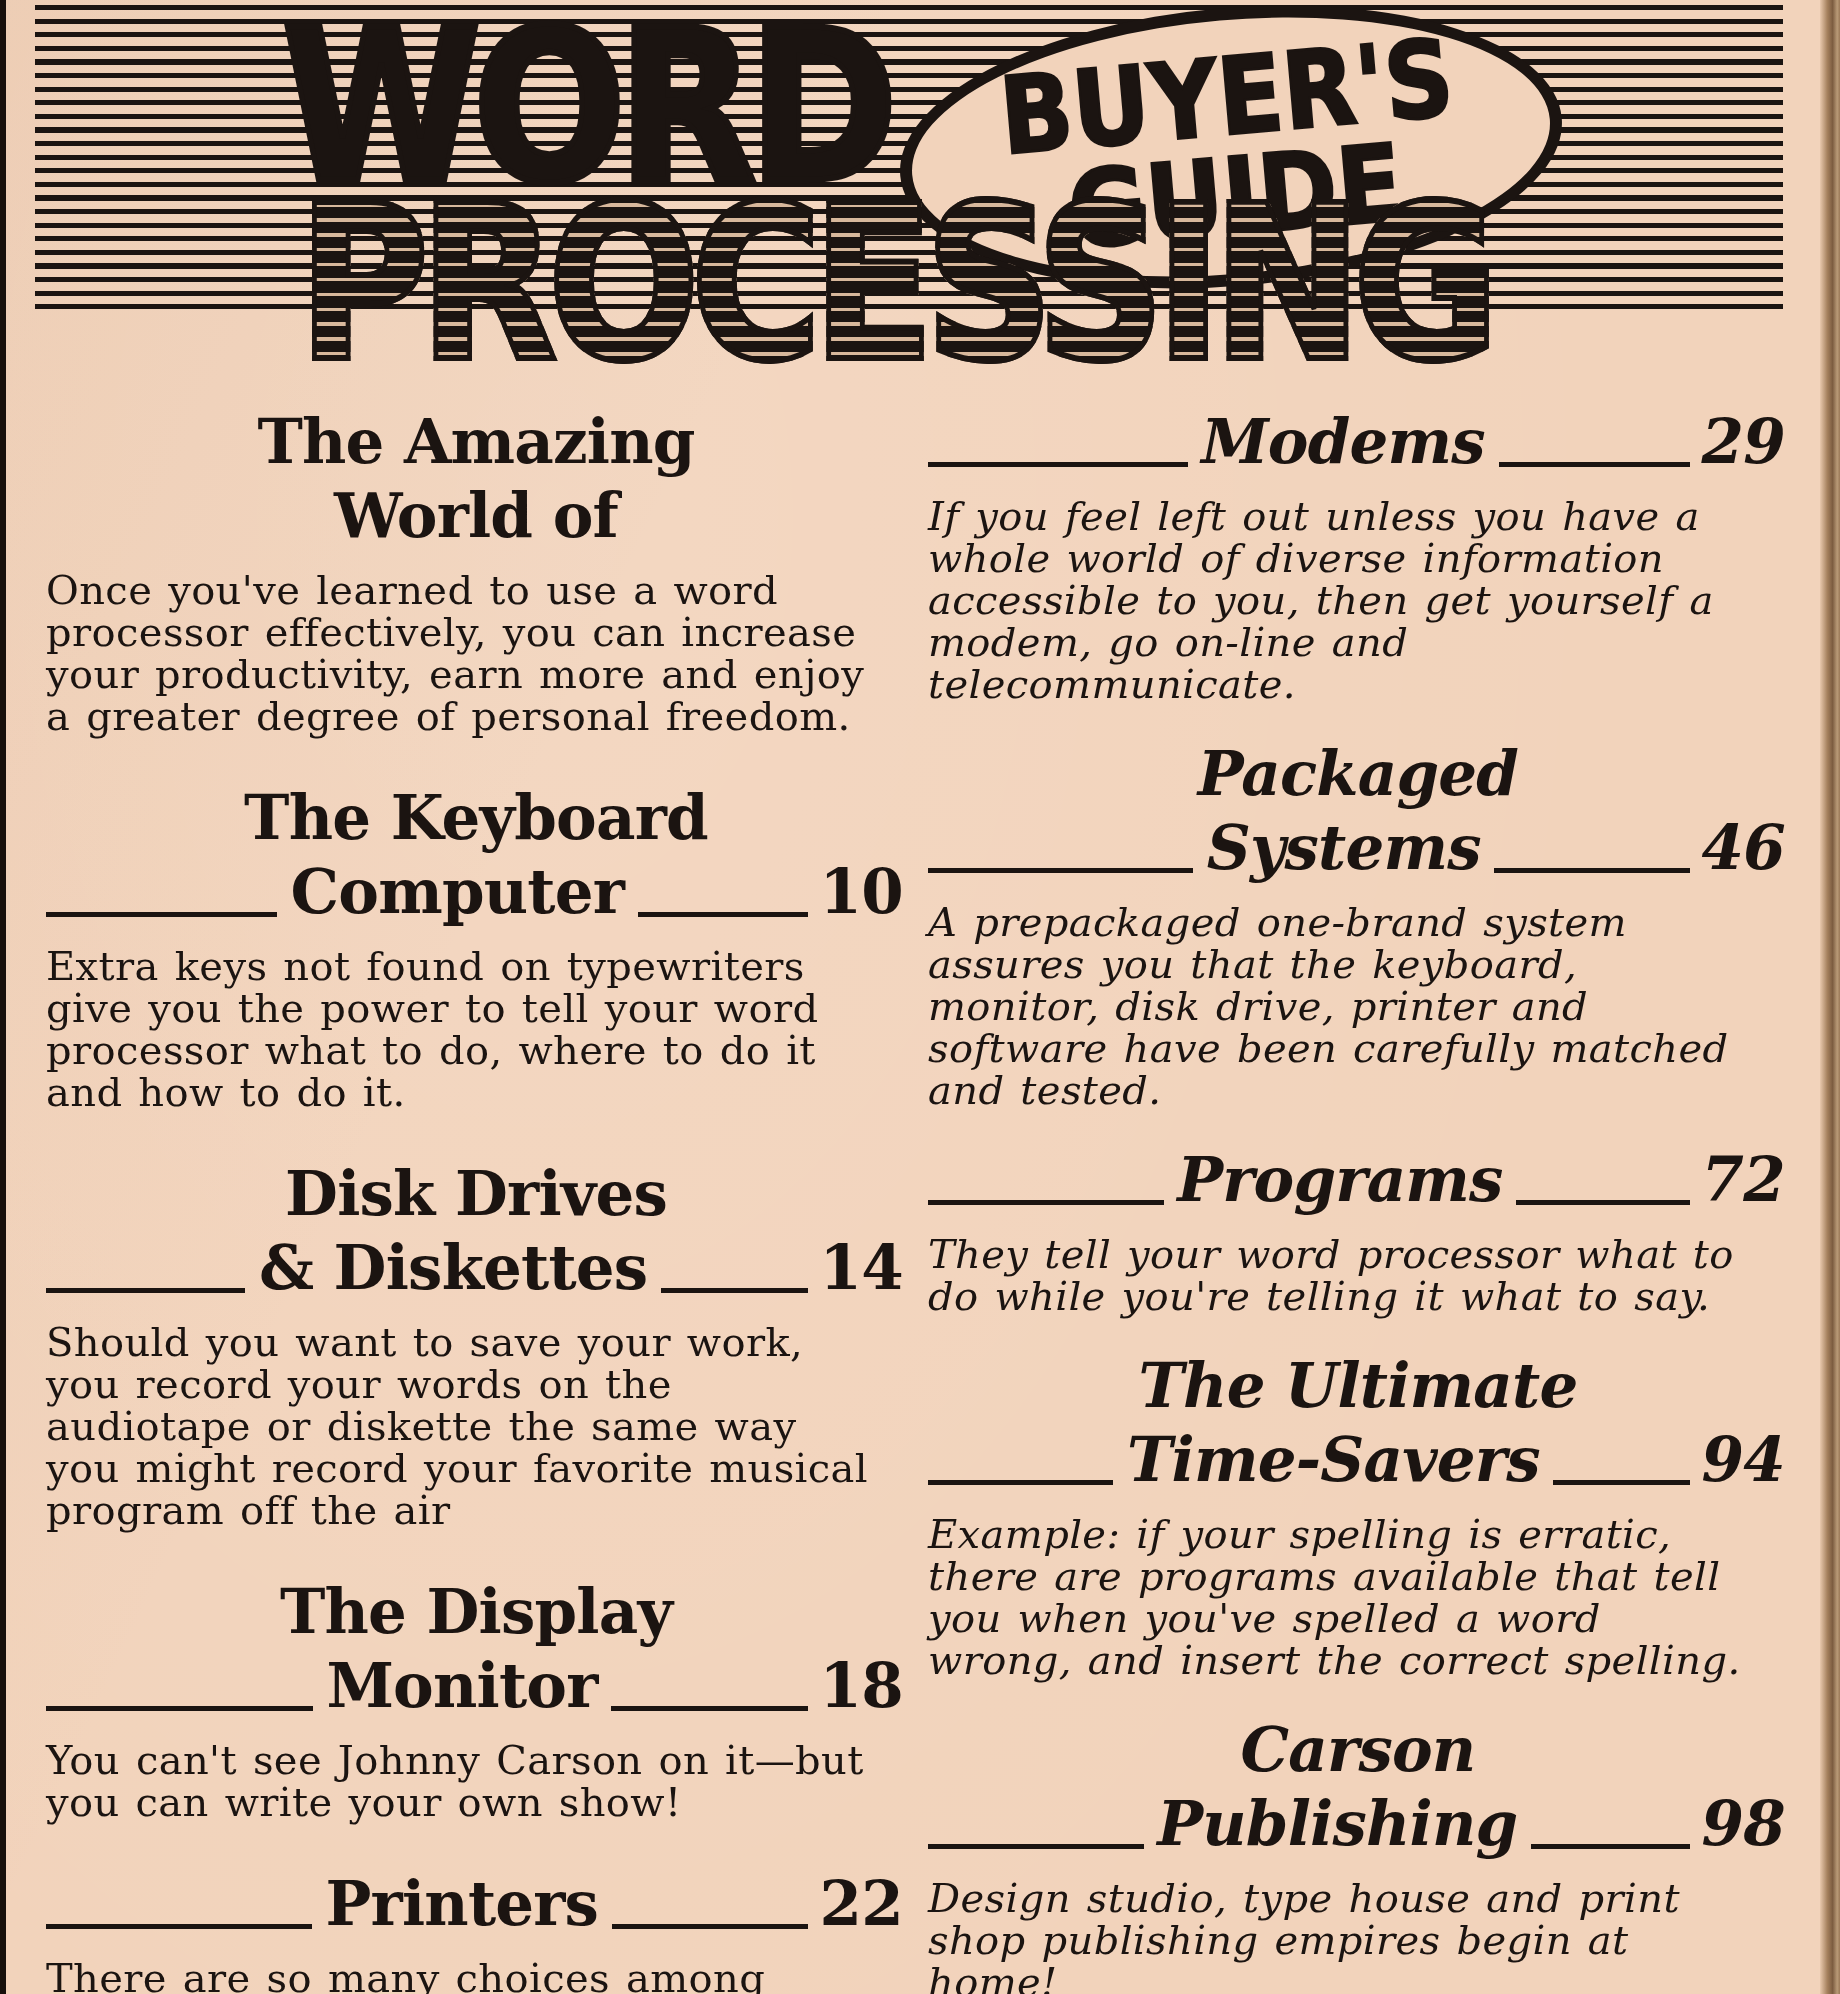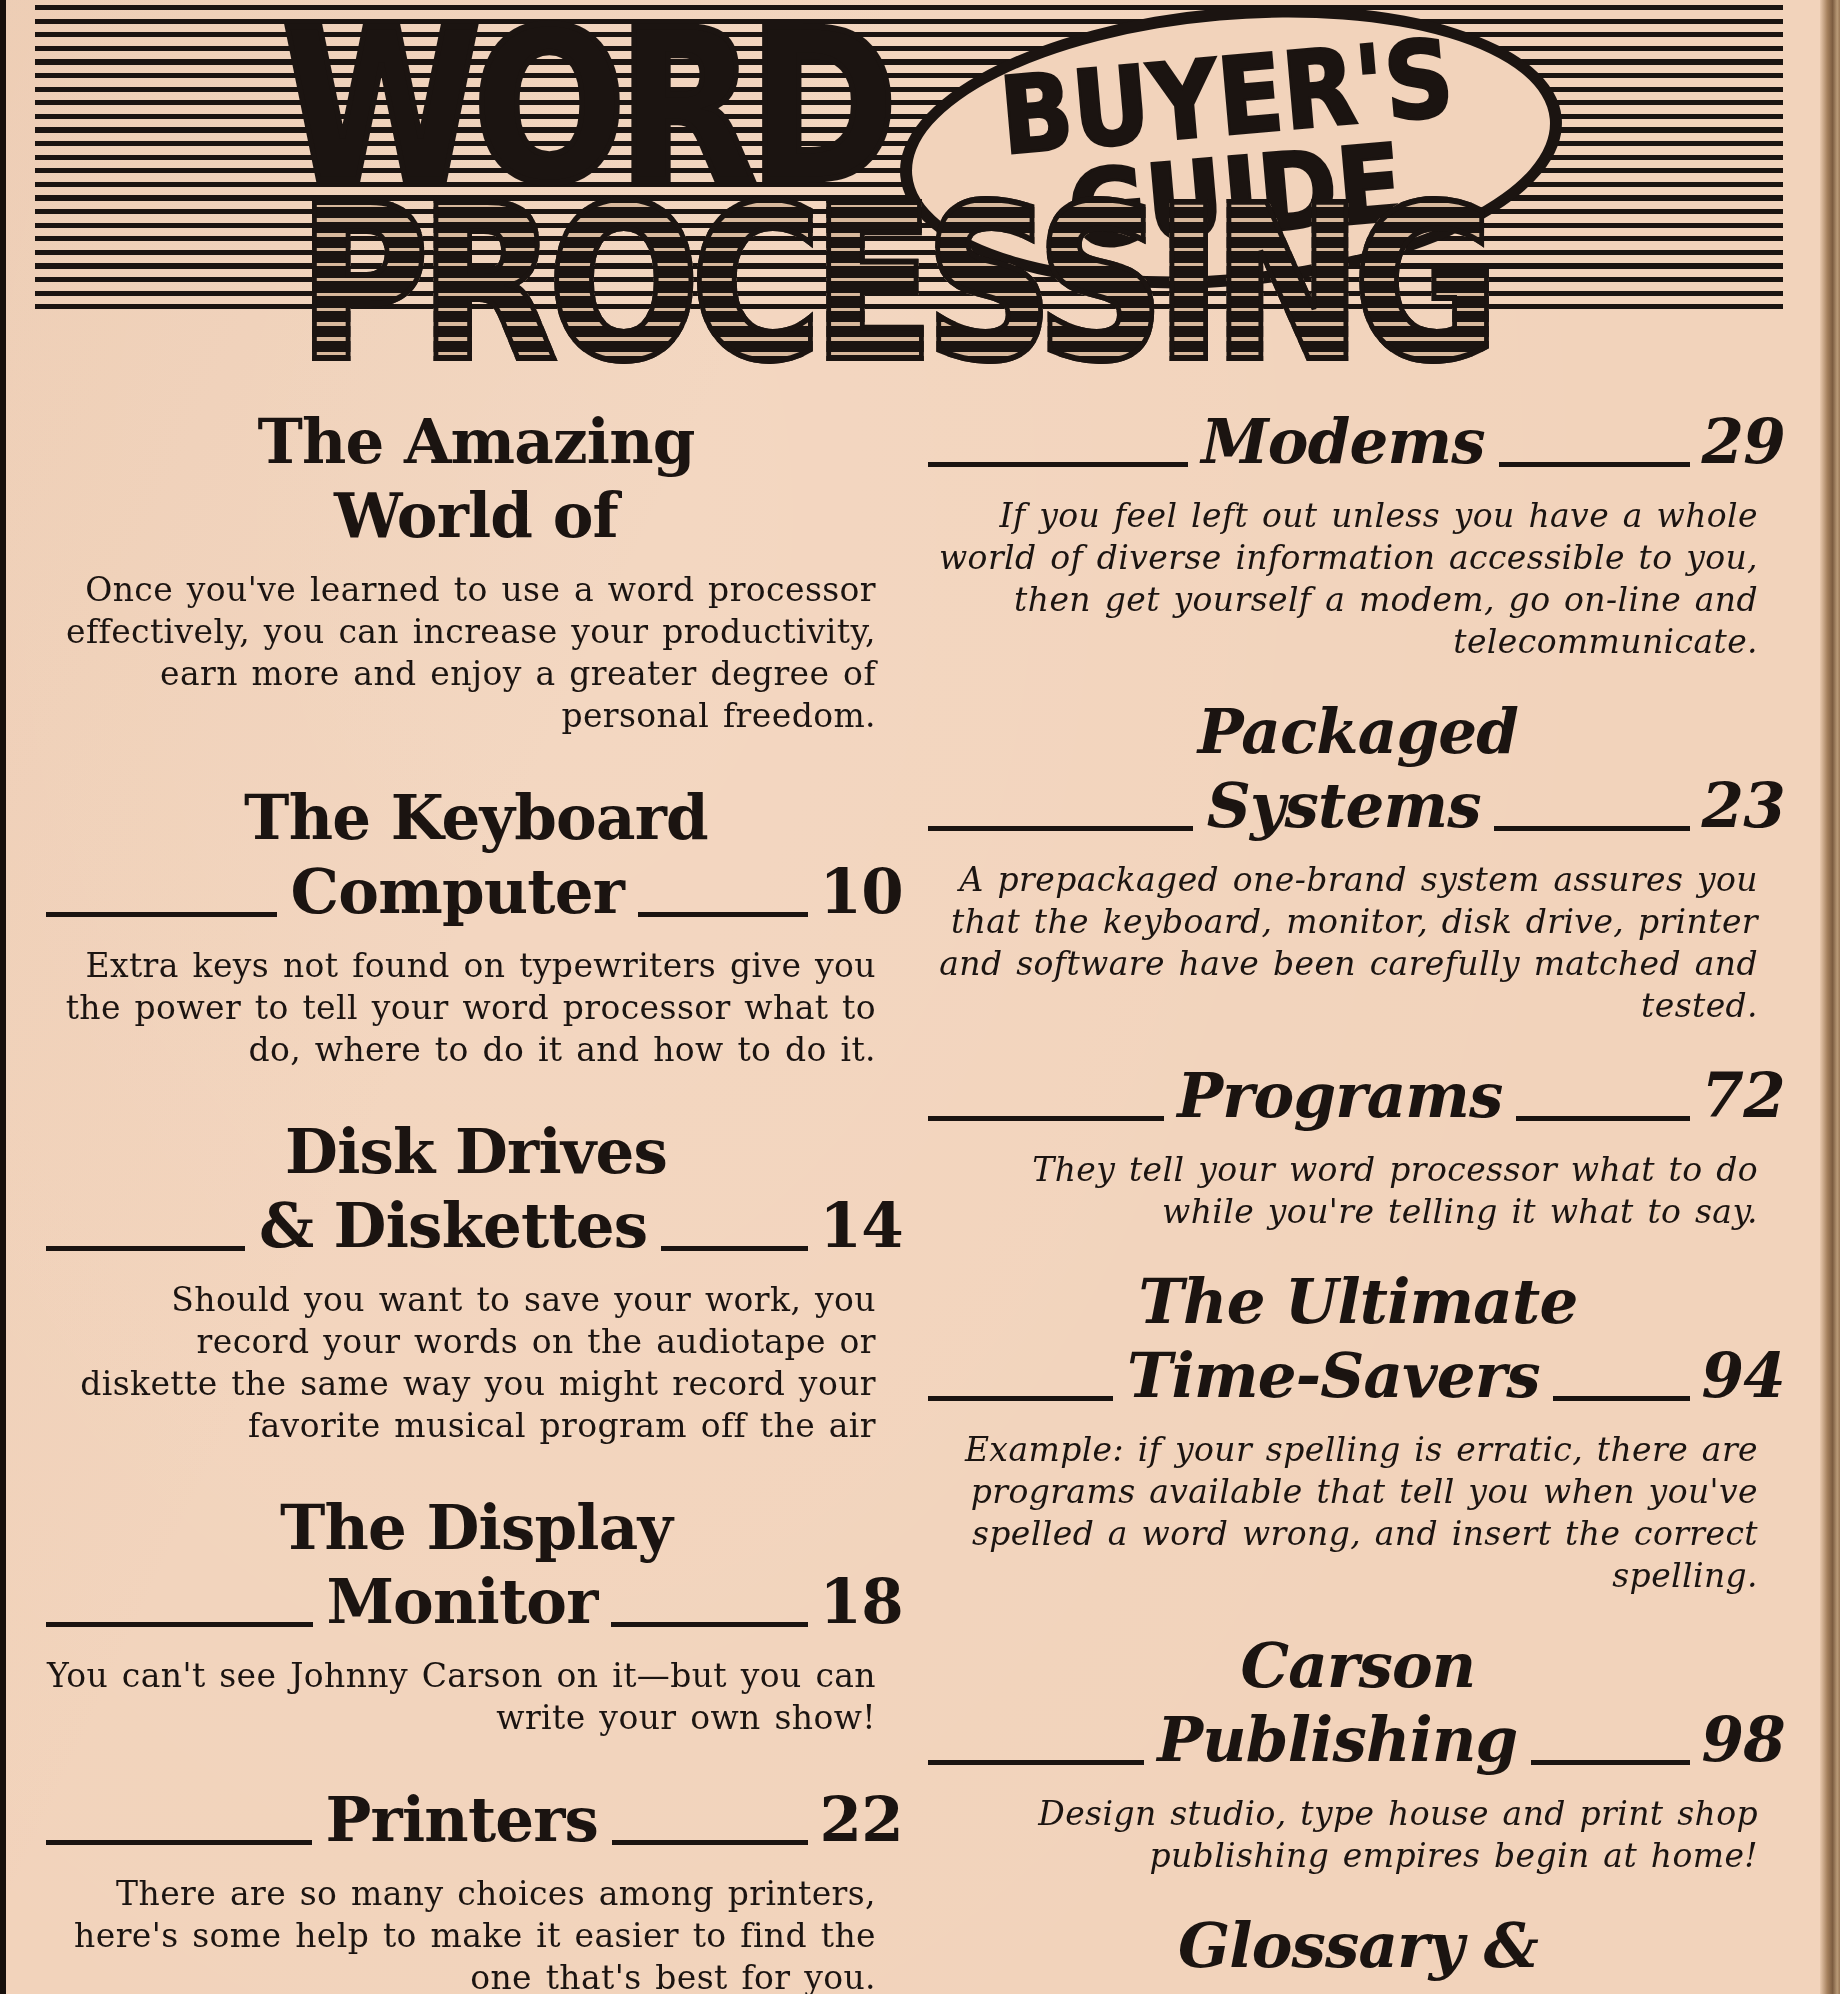--- a/index.html
+++ b/index.html
@@ -45,21 +45,21 @@
   .col-left .toc-entry{margin-bottom:44px;}
   .col-right .toc-entry{margin-bottom:32px;font-style:italic;}
   .toc-heading{font-weight:bold;font-size:61px;line-height:74px;letter-spacing:-0.8px;margin-bottom:16px;}
   .hrow{display:flex;align-items:flex-start;}
   .hrow.centered{justify-content:center;text-align:center;}
   .htext{white-space:nowrap;}
   .rule{height:5.2px;background:var(--ink);align-self:flex-end;}
   .rule.lead{flex:1.15;min-width:44px;margin:0 13.6px 12px 0;}
   .rule.mid{flex:0.85;min-width:32px;margin:0 0 12px 13.6px;}
   .pg{margin-left:11.2px;padding-right:3.2px;}
-  .toc-desc{margin:0;font-size:33px;line-height:42px;letter-spacing:0.4px;word-spacing:2.8px;max-width:830px;text-align:right;}
+  .toc-desc{margin:0;font-size:40px;line-height:42px;letter-spacing:0.4px;word-spacing:2.8px;max-width:830px;}
 </style>
 </head>
 <body>
 
 <div class="sheet">
   <div class="edge-left"></div>
   <div class="edge-right"></div>
 
   <header class="masthead">
     <div class="stripes"></div>
@@ -152,21 +152,21 @@
         </article>
         <article class="toc-entry">
           <div class="toc-heading">
             <div class="hrow centered">
               <span class="htext">Packaged</span>
             </div>
             <div class="hrow ruled">
               <span class="rule lead"></span>
               <span class="htext">Systems</span>
               <span class="rule mid"></span>
-              <span class="pg">23</span>
+              <span class="pg">46</span>
             </div>
           </div>
           <p class="toc-desc">A prepackaged one-brand system assures you that the keyboard, monitor, disk drive, printer and software have been carefully matched and tested.</p>
         </article>
         <article class="toc-entry">
           <div class="toc-heading">
             <div class="hrow ruled">
               <span class="rule lead"></span>
               <span class="htext">Programs</span>
               <span class="rule mid"></span>

